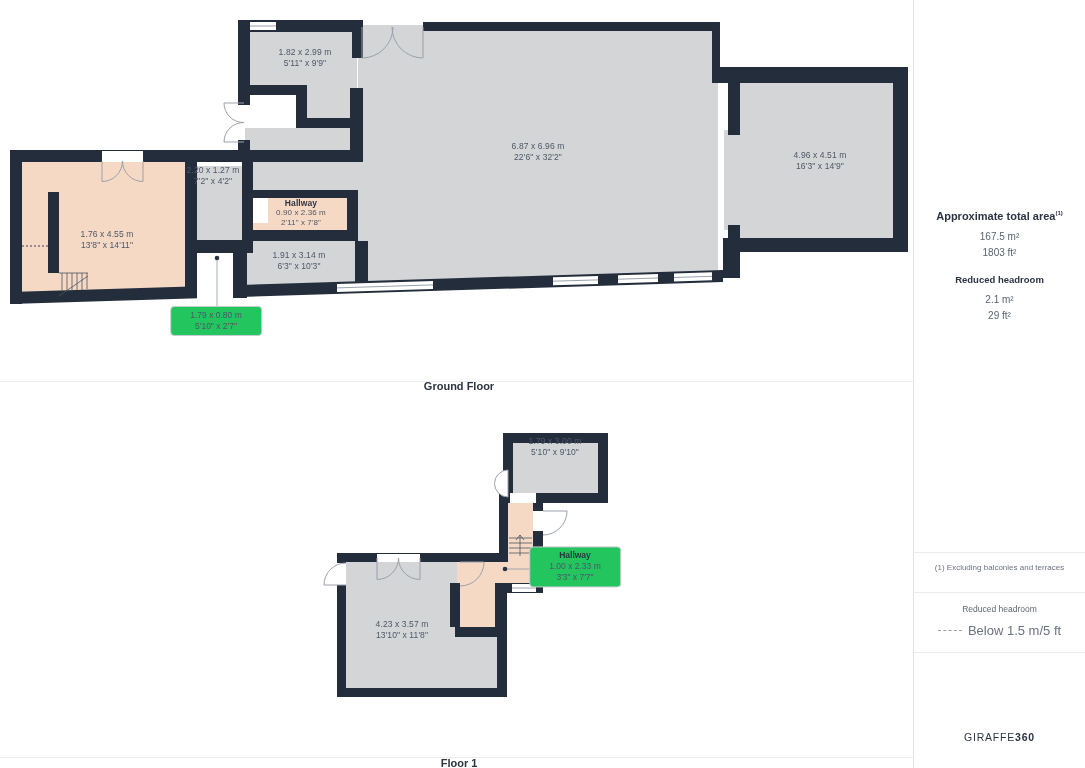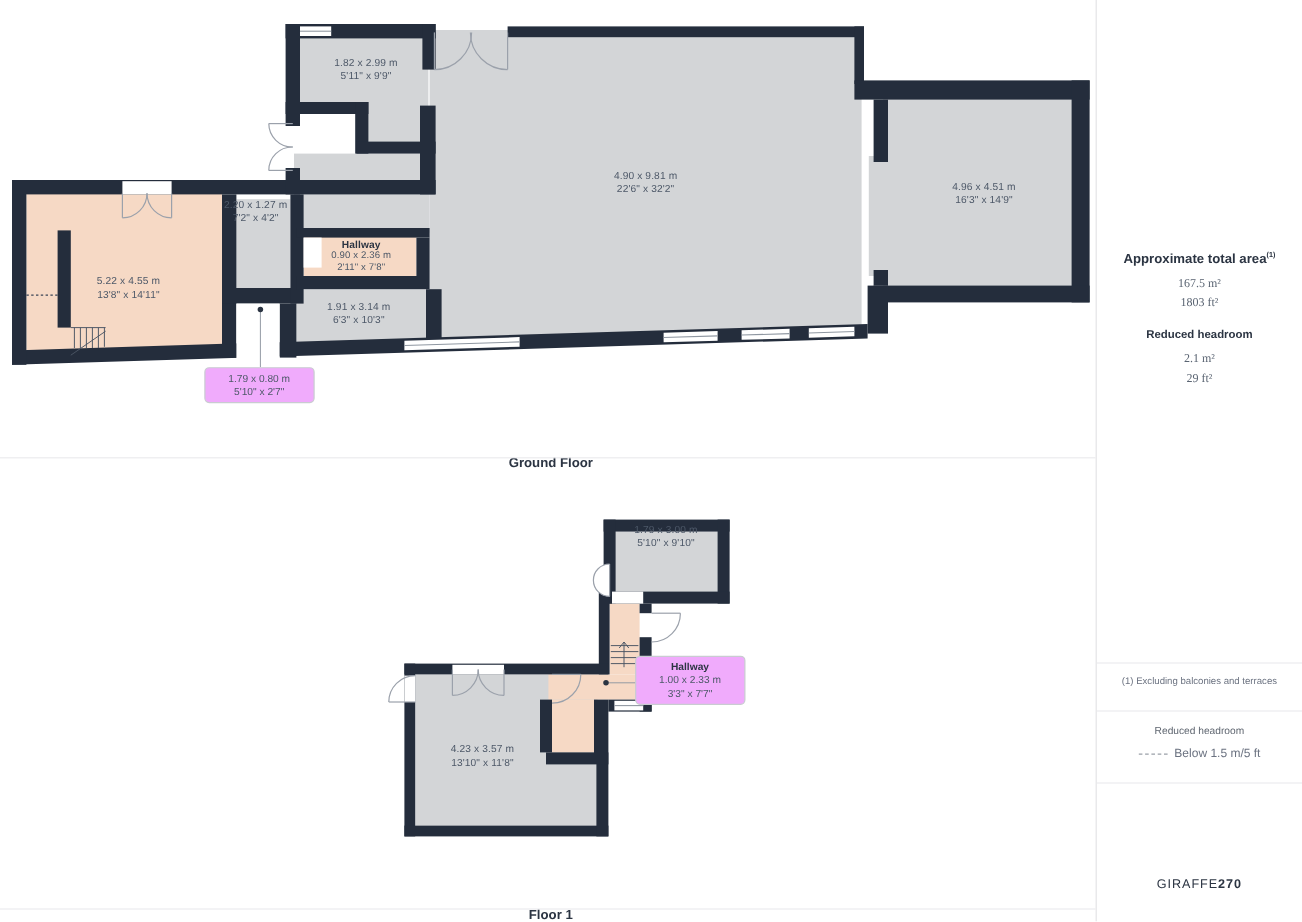--- a/index.html
+++ b/index.html
@@ -4,40 +4,40 @@
 <style>
   html,body{margin:0;padding:0;width:1085px;height:768px;background:#fff;overflow:hidden;
     font-family:"Liberation Sans",sans-serif;-webkit-font-smoothing:antialiased;}
   #stage{position:relative;width:1085px;height:768px;background:#fff;}
   #plans{position:absolute;left:0;top:0;width:913px;height:768px;}
   #plans svg{position:absolute;left:0;top:0;}
   .rlabel{position:absolute;transform:translate(-50%,-50%);text-align:center;
     font-size:8.5px;line-height:1.3;color:#4d5868;white-space:nowrap;letter-spacing:.1px;}
   .rlabel .rname{font-weight:bold;color:#2b3442;font-size:8.5px;}
   .callout{position:absolute;transform:translate(-50%,-50%);text-align:center;
-    background:#f0abfc;border:1px solid #c9ccd1;border-radius:4px;padding:3px 19px;
+    background:#22c55e;border:1px solid #c9ccd1;border-radius:4px;padding:3px 19px;
     font-size:8.5px;line-height:1.3;color:#4d5868;white-space:nowrap;}
   .callout .rname{font-weight:bold;color:#2b3442;}
   .floor-title{position:absolute;transform:translate(-50%,-50%);font-weight:bold;
     font-size:11px;color:#2b3442;white-space:nowrap;margin-top:17px;}
   .hdiv{position:absolute;left:0;width:913px;height:1px;background:#ececee;}
   
   #sidebar{position:absolute;left:913px;top:0;width:172px;height:768px;background:#fff;
     border-left:1px solid #e4e4e6;box-sizing:border-box;}
   .sb-sec{position:absolute;left:0;width:100%;text-align:center;color:#6b7280;}
   #sb-area{top:210px;}
   #sb-area .sb-h{font-weight:bold;font-size:11px;color:#2b3442;margin-bottom:7px;}
   #sb-area .sb-h sup{font-size:6px;}
-  #sb-area .sb-v{font-size:10px;color:#5a6472;line-height:1.55;font-family:Liberation Serif, serif;}
+  #sb-area .sb-v{font-size:10px;color:#5a6472;line-height:1.55;}
   #sb-area .sb-h2{font-weight:bold;font-size:9.5px;color:#2b3442;margin:14px 0 7px;}
   .sb-line{position:absolute;left:0;width:100%;height:1px;background:#ececee;}
   #sb-footnote{top:563px;font-size:8px;}
   #sb-legend{top:604px;font-size:8.5px;}
   #sb-legend .lg-label{color:#5f6670;margin-bottom:9px;}
-  #sb-legend .lg-row{display:flex;align-items:center;justify-content:center;gap:6px;font-size:10px;}
+  #sb-legend .lg-row{display:flex;align-items:center;justify-content:center;gap:6px;font-size:13px;}
   #sb-legend .dash{display:inline-block;width:24px;height:0;border-top:1px dashed #9aa0a8;}
   #sb-disclaimer{top:660px;font-size:8px;line-height:1.55;padding:0 14px;box-sizing:border-box;}
   #sb-brand{top:731px;font-size:10.5px;color:#2b3442;letter-spacing:.8px;}
   #sb-brand .b1{font-weight:400;margin-top:32px;}
   #sb-brand .b2{font-weight:bold;}
 </style>
 </head>
 <body>
 
 <div id="stage">
@@ -213,38 +213,38 @@
           <circle cx="505" cy="569" r="2.3" fill="#2b3442"></circle>
         </g>
       </g>
     </svg>
 
     <div class="rlabel" style="left:305px;top:58px">
       <div>1.82 x 2.99 m</div>
       <div>5'11" x 9'9"</div>
     </div>
     <div class="rlabel" style="left:538px;top:152px">
-      <div>4.90 x 9.81 m</div>
+      <div>6.87 x 6.96 m</div>
       <div>22'6" x 32'2"</div>
     </div>
     <div class="rlabel" style="left:820px;top:161px">
       <div>4.96 x 4.51 m</div>
       <div>16'3" x 14'9"</div>
     </div>
     <div class="rlabel" style="left:213px;top:176px">
       <div>2.20 x 1.27 m</div>
       <div>7'2" x 4'2"</div>
     </div>
     <div class="rlabel" style="left:301px;top:213px;font-size:8px;line-height:1.2">
       <div class="rname">Hallway</div>
       <div>0.90 x 2.36 m</div>
       <div>2'11" x 7'8"</div>
     </div>
     <div class="rlabel" style="left:107px;top:240px">
-      <div>5.22 x 4.55 m</div>
+      <div>1.76 x 4.55 m</div>
       <div>13'8" x 14'11"</div>
     </div>
     <div class="rlabel" style="left:299px;top:261px">
       <div>1.91 x 3.14 m</div>
       <div>6'3" x 10'3"</div>
     </div>
     <div class="callout" style="left:216px;top:321px">
       <div>1.79 x 0.80 m</div>
       <div>5'10" x 2'7"</div>
     </div>
@@ -286,16 +286,16 @@
       <div class="lg-label">Reduced headroom</div>
       <div class="lg-row">
         <span class="dash"></span>
         <span>Below 1.5 m/5 ft</span>
       </div>
     </div>
 
     <div class="sb-line" style="top:652px"></div>
 
     <div class="sb-sec" id="sb-brand">
-      <span class="b1">GIRAFFE</span><span class="b2">270</span>
+      <span class="b1">GIRAFFE</span><span class="b2">360</span>
     </div>
   </div>
 </div>
 
 </body></html>

